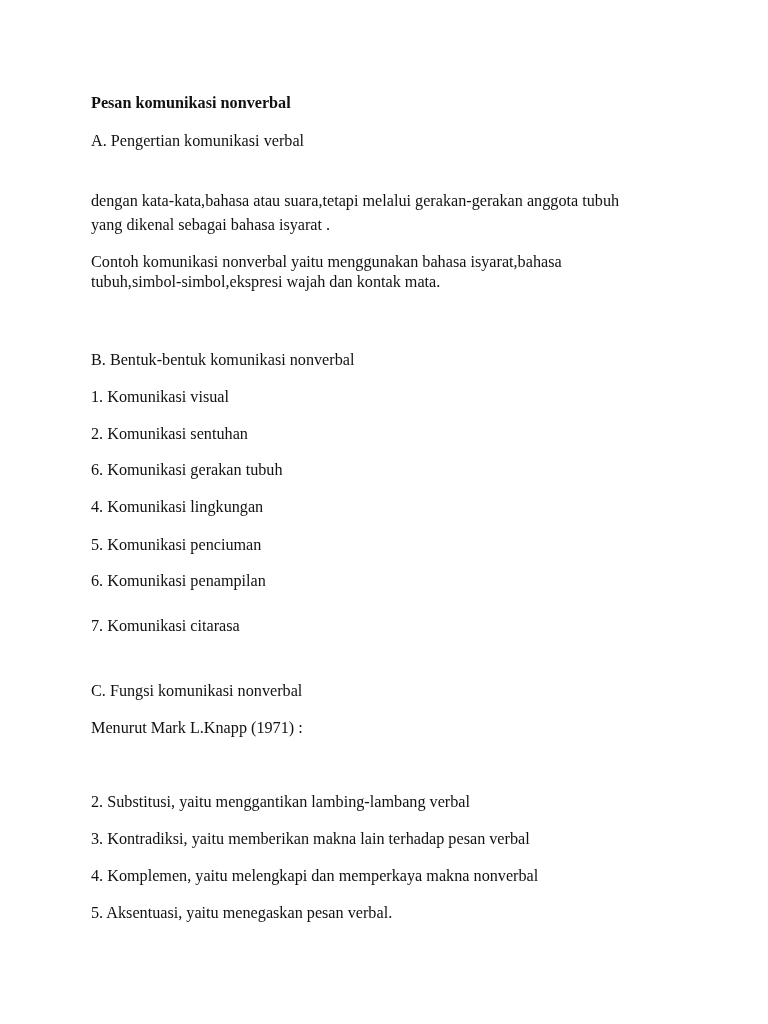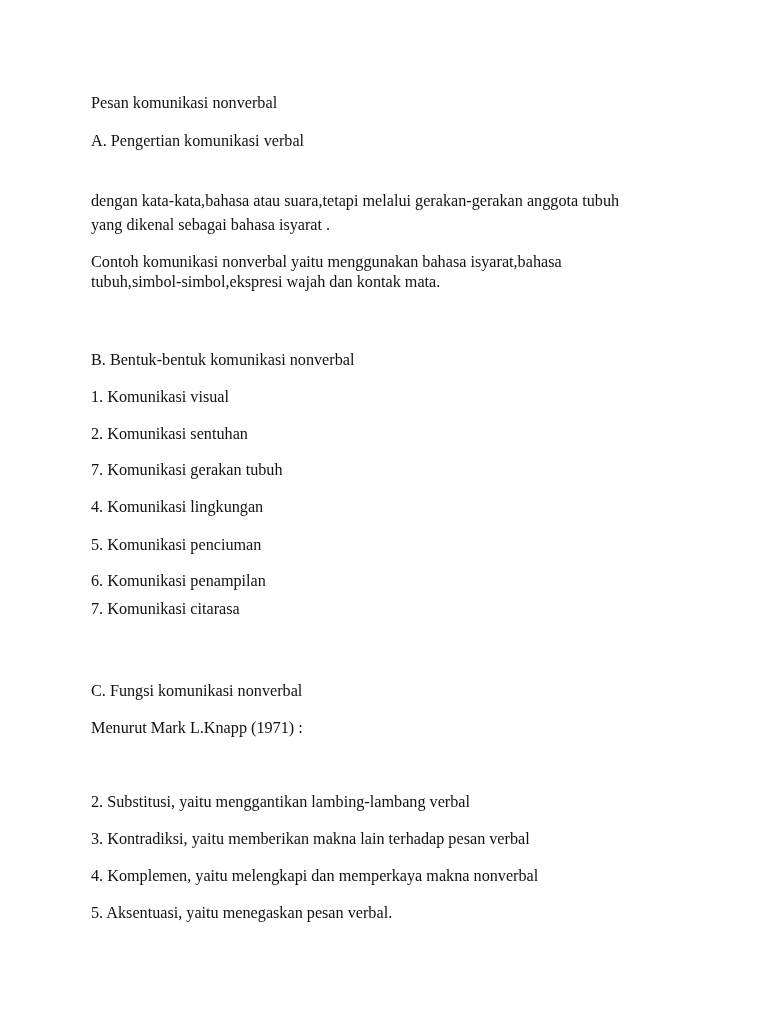--- a/index.html
+++ b/index.html
@@ -1,41 +1,41 @@
 <!DOCTYPE html>
 <html><head>
 <meta charset="utf-8">
 <style>
   html, body { margin: 0; padding: 0; background: #ffffff; }
   body { width: 768px; height: 1024px; position: relative; overflow: hidden;
          font-family: "Liberation Serif", "DejaVu Serif", serif; color: #111111; }
   .page { position: absolute; left: 0; top: 0; width: 768px; height: 1024px; background: #ffffff; }
   .line { position: absolute; left: 91px; font-size: 16.2px; line-height: 20px; white-space: nowrap; }
-  .bold { font-weight: normal; }
+  .bold { font-weight: bold; }
 </style>
 </head>
 <body>
 
 <div class="page">
   <div class="line bold" style="top:93px">Pesan komunikasi nonverbal</div>
 
   <div class="line" style="top:131px">A. Pengertian komunikasi verbal</div>
   <div class="line" style="top:191px">dengan kata-kata,bahasa atau suara,tetapi melalui gerakan-gerakan anggota tubuh</div>
   <div class="line" style="top:215px">yang dikenal sebagai bahasa isyarat .</div>
   <div class="line" style="top:252px">Contoh komunikasi nonverbal yaitu menggunakan bahasa isyarat,bahasa</div>
   <div class="line" style="top:272px">tubuh,simbol-simbol,ekspresi wajah dan kontak mata.</div>
 
   <div class="line" style="top:350px">B. Bentuk-bentuk komunikasi nonverbal</div>
   <div class="line" style="top:387px">1. Komunikasi visual</div>
   <div class="line" style="top:424px">2. Komunikasi sentuhan</div>
-  <div class="line" style="top:460px">7. Komunikasi gerakan tubuh</div>
+  <div class="line" style="top:460px">6. Komunikasi gerakan tubuh</div>
   <div class="line" style="top:497px">4. Komunikasi lingkungan</div>
   <div class="line" style="top:535px">5. Komunikasi penciuman</div>
   <div class="line" style="top:571px">6. Komunikasi penampilan</div>
-  <div class="line" style="top:599px">7. Komunikasi citarasa</div>
+  <div class="line" style="top:616px">7. Komunikasi citarasa</div>
 
   <div class="line" style="top:681px">C. Fungsi komunikasi nonverbal</div>
   <div class="line" style="top:718px">Menurut Mark L.Knapp (1971) :</div>
   <div class="line" style="top:792px">2. Substitusi, yaitu menggantikan lambing-lambang verbal</div>
   <div class="line" style="top:829px">3. Kontradiksi, yaitu memberikan makna lain terhadap pesan verbal</div>
   <div class="line" style="top:866px">4. Komplemen, yaitu melengkapi dan memperkaya makna nonverbal</div>
   <div class="line" style="top:903px">5. Aksentuasi, yaitu menegaskan pesan verbal.</div>
 </div>
 
 </body></html>

